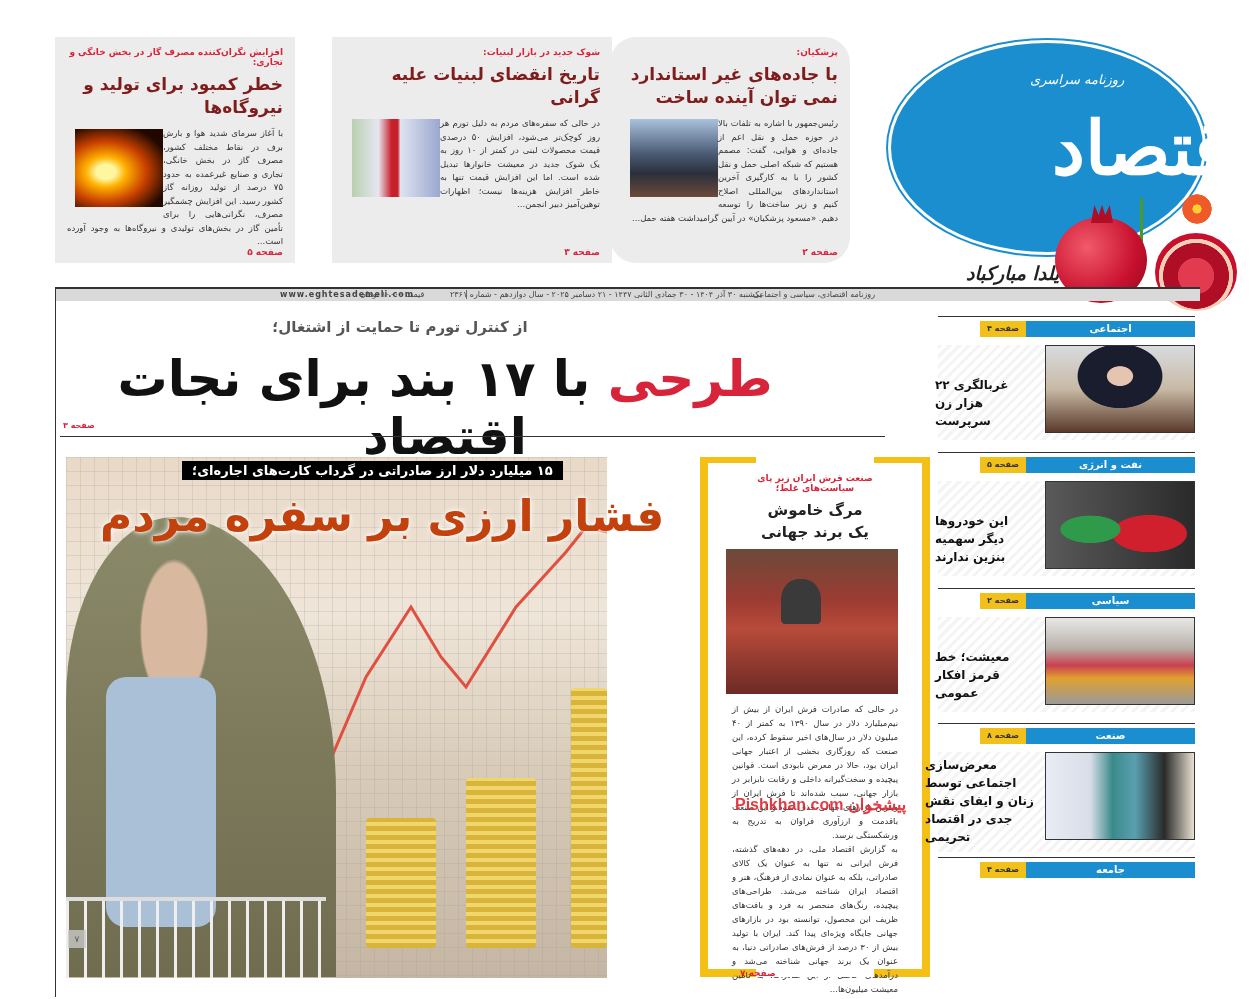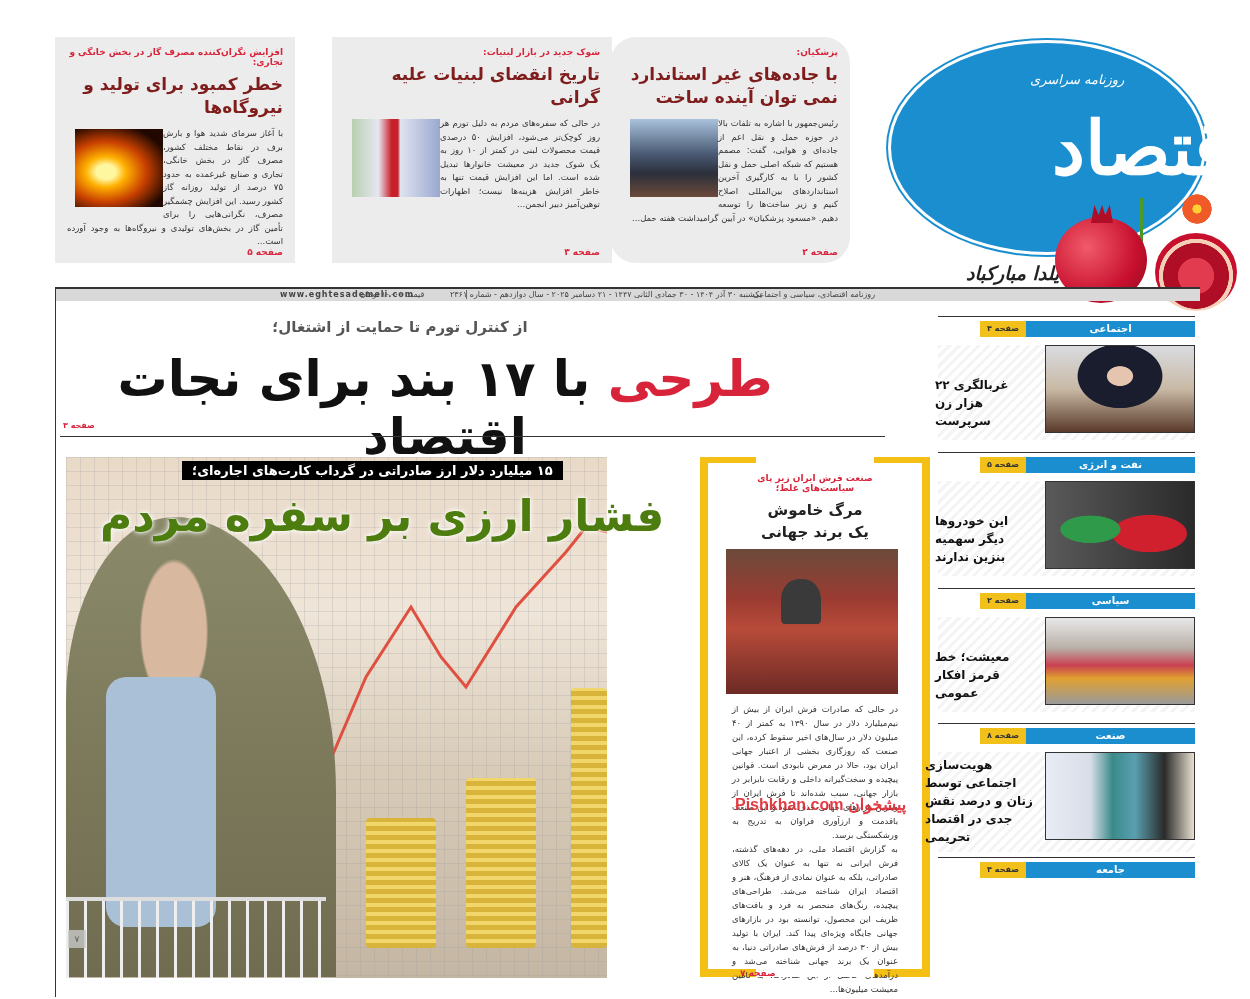--- a/index.html
+++ b/index.html
@@ -52,21 +52,21 @@
     background-size: 14px 14px; }
   .lead-photo .man { position: absolute; left: 0; top: 60px; width: 270px; height: 460px;
     background: radial-gradient(ellipse at 40% 25%, #d9b8a0 0 14%, transparent 15%), linear-gradient(180deg, #8a8a6a 0%, #7d7a5c 50%, #6f6c50 100%);
     border-radius: 40% 60% 0 0; }
   .lead-photo .shirt { position: absolute; left: 40px; top: 220px; width: 110px; height: 250px; background: #a9c0d6; border-radius: 20px; }
   .lead-photo .cart { position: absolute; left: 0; top: 440px; width: 260px; height: 81px;
     background: repeating-linear-gradient(90deg, #eee 0 3px, transparent 3px 18px); border-top: 4px solid #ddd; }
   .lead-photo .coins { position: absolute; bottom: 30px; width: 70px; background: repeating-linear-gradient(0deg, #d9b43a 0 5px, #f1d66b 5px 9px); border-radius: 4px; }
   .lead-photo svg.chart-line { position: absolute; left: 0; top: 0; }
   .lead-kicker { position: absolute; left: 182px; top: 461px; background: #000000; color: #fff; font-size: 13px; font-weight: bold; padding: 2px 10px; white-space: nowrap; }
-  .lead-title { position: absolute; left: 100px; top: 490px; font-size: 44px; font-weight: bold; color: #4d7c0f; white-space: nowrap;
+  .lead-title { position: absolute; left: 100px; top: 490px; font-size: 44px; font-weight: bold; color: #c2410c; white-space: nowrap;
     text-shadow: 0 0 6px #fff, 0 0 3px #fff; text-align: center; }
   .lead-pagenum { position: absolute; left: 68px; top: 930px; width: 18px; height: 18px; background: rgba(200,200,200,.8); color: #555; font-size: 9px; text-align: center; line-height: 18px; }
 
   .yellow-box { position: absolute; left: 652px; top: 457px; width: 230px; height: 520px; border: 8px solid #f5c015; border-top: 6px solid #f5c015; background: #fff; padding: 10px 24px; margin-left: 48px; }
   .yellow-box .gap-top { position: absolute; top: -7px; left: 48px; right: 48px; height: 8px; background: #fff; }
   .yellow-box .gap-bottom { position: absolute; bottom: -8px; left: 48px; right: 48px; height: 9px; background: #fff; }
   .yb-kicker { color: #d8243a; font-size: 9px; font-weight: bold; text-align: center; margin-bottom: 6px; }
   .yb-title { font-size: 15px; font-weight: bold; text-align: center; line-height: 22px; margin-bottom: 6px; }
   .yb-photo { width: 172px; height: 145px; margin: 0 auto 8px;
     background: linear-gradient(180deg, #6b4a3a 0%, #9c3b32 35%, #b84b3a 55%, #6d2a25 100%); position: relative; }
@@ -211,21 +211,21 @@
 </div>
 
 <div class="section" style="top:723px;">
   <div class="topline"></div>
   <div class="bar">
       <div class="pg">صفحه ۸</div>
       <div class="nm">صنعت</div>
     </div>
   <div class="content" style="height:100px;">
     <div class="photo" style="height:88px;background:linear-gradient(90deg,#e8ecf4 0%,#d8dde8 30%,#3a8a8a 45%,#5aa0b0 60%,#2a2a2a 80%,#e8e0d0 100%);"></div>
-    <div class="stitle" style="bottom:6px;width:110px;">هویت‌سازی اجتماعی توسط زنان و درصد نقش جدی در اقتصاد تحریمی</div>
+    <div class="stitle" style="bottom:6px;width:110px;">معرض‌سازی اجتماعی توسط زنان و ایفای نقش جدی در اقتصاد تحریمی</div>
   </div>
 </div>
 
 <div class="section" style="top:857px;">
   <div class="topline"></div>
   <div class="bar">
       <div class="pg">صفحه ۴</div>
       <div class="nm">جامعه</div>
     </div>
 </div>

